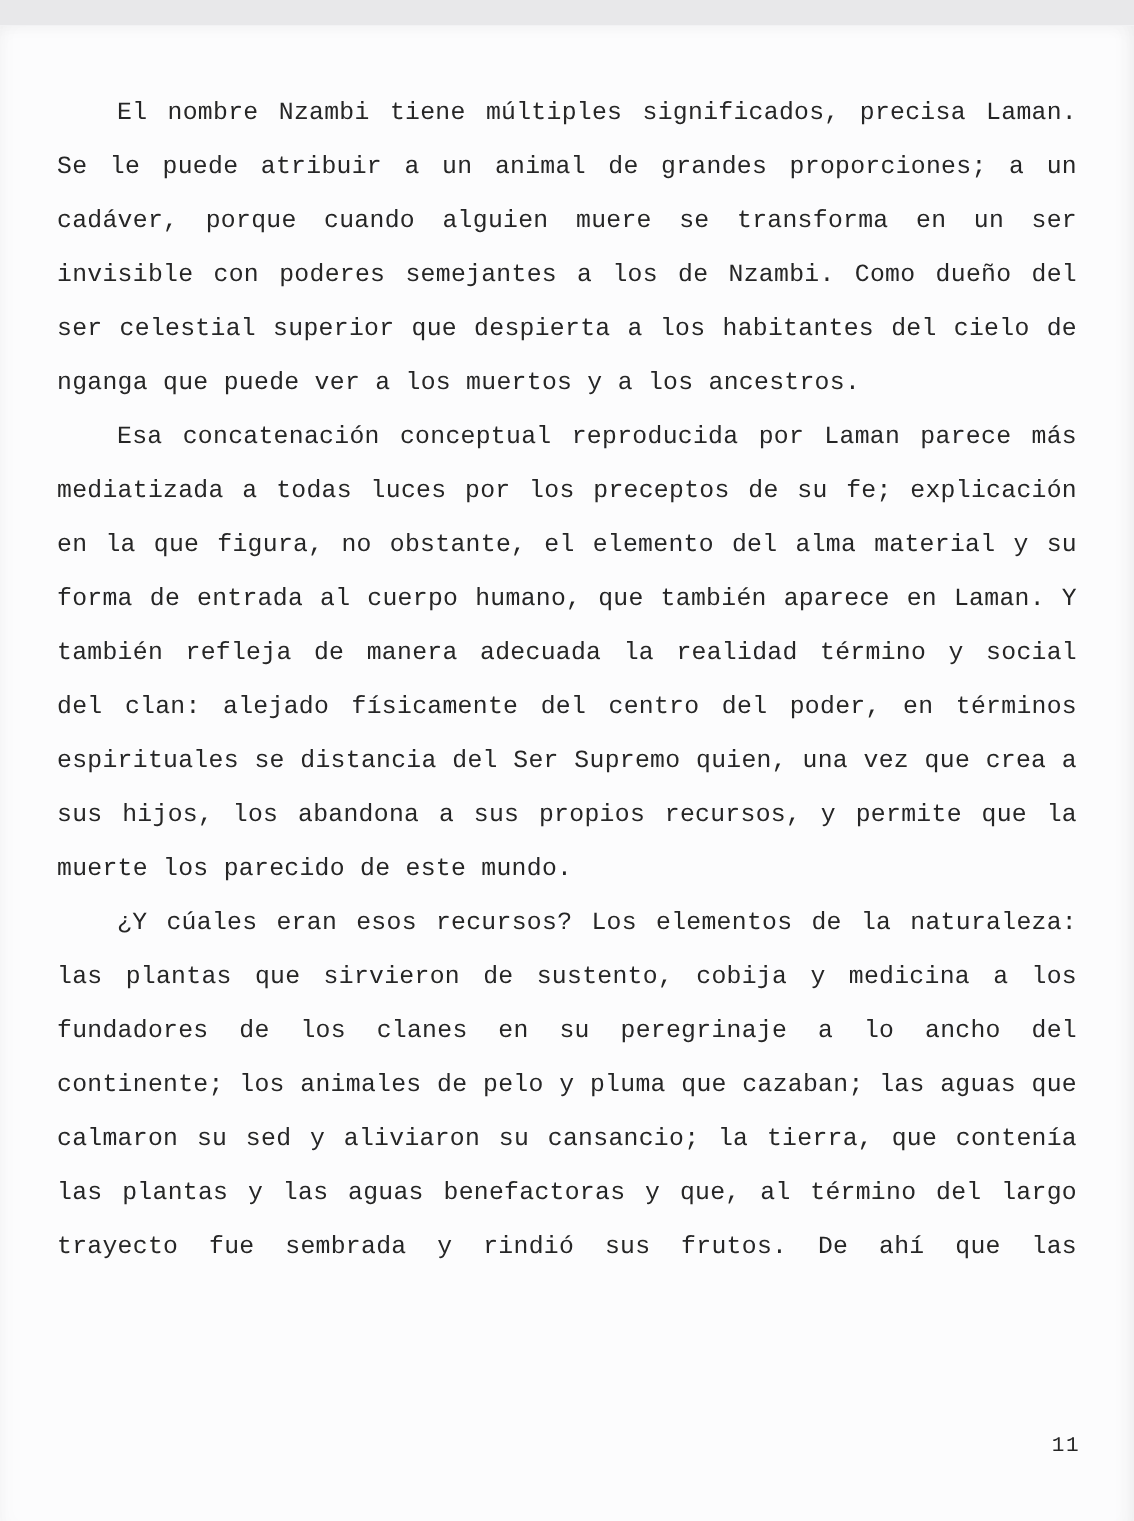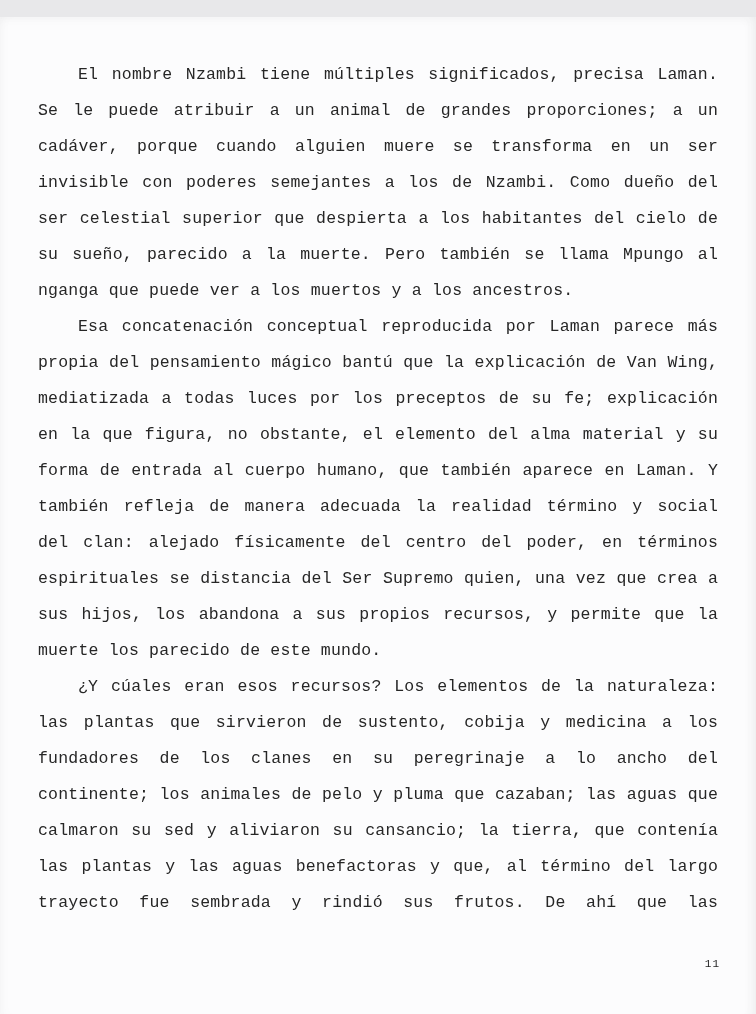--- a/index.html
+++ b/index.html
@@ -41,39 +41,37 @@
     text-indent: 40px;
   }
   .line.end {
     text-align: center;
     text-align-last: left;
   }
   .page-number {
     position: absolute;
     top: 932px;
     right: 36px;
-    font-size: 11px;
+    font-size: 14px;
     line-height: 30px;
     letter-spacing: 1px;
   }
 </style>
 </head>
 <body>
 
 <div class="scan-page">
   <div class="text-block">
     <div class="line indent">El nombre Nzambi tiene múltiples significados, precisa Laman.</div>
     <div class="line">Se le puede atribuir a un animal de grandes proporciones; a un</div>
     <div class="line">cadáver, porque cuando alguien muere se transforma en un ser</div>
     <div class="line">invisible con poderes semejantes a los de Nzambi.  Como dueño del</div>
     <div class="line">ser celestial superior que despierta a los habitantes del cielo de</div>
-    <div class="line">su sueño, parecido a la muerte.  Pero también se llama Mpungo al</div>
     <div class="line end">nganga que puede ver a los muertos y a los ancestros.</div>
     <div class="line indent">Esa concatenación conceptual reproducida por Laman parece más</div>
-    <div class="line">propia del pensamiento mágico bantú que la explicación de Van Wing,</div>
     <div class="line">mediatizada a todas luces por los preceptos de su fe; explicación</div>
     <div class="line">en la que figura, no obstante, el elemento del alma material y su</div>
     <div class="line">forma de entrada al cuerpo humano, que también aparece en Laman.  Y</div>
     <div class="line">también refleja de manera adecuada la realidad término y social</div>
     <div class="line">del clan: alejado físicamente del centro del poder, en términos</div>
     <div class="line">espirituales se distancia del Ser Supremo quien, una vez que crea a</div>
     <div class="line">sus hijos, los abandona a sus propios recursos, y permite que la</div>
     <div class="line end">muerte los parecido de este mundo.</div>
     <div class="line indent">¿Y cúales eran esos recursos?  Los elementos de la naturaleza:</div>
     <div class="line">las plantas que sirvieron de sustento, cobija y medicina a los</div>

